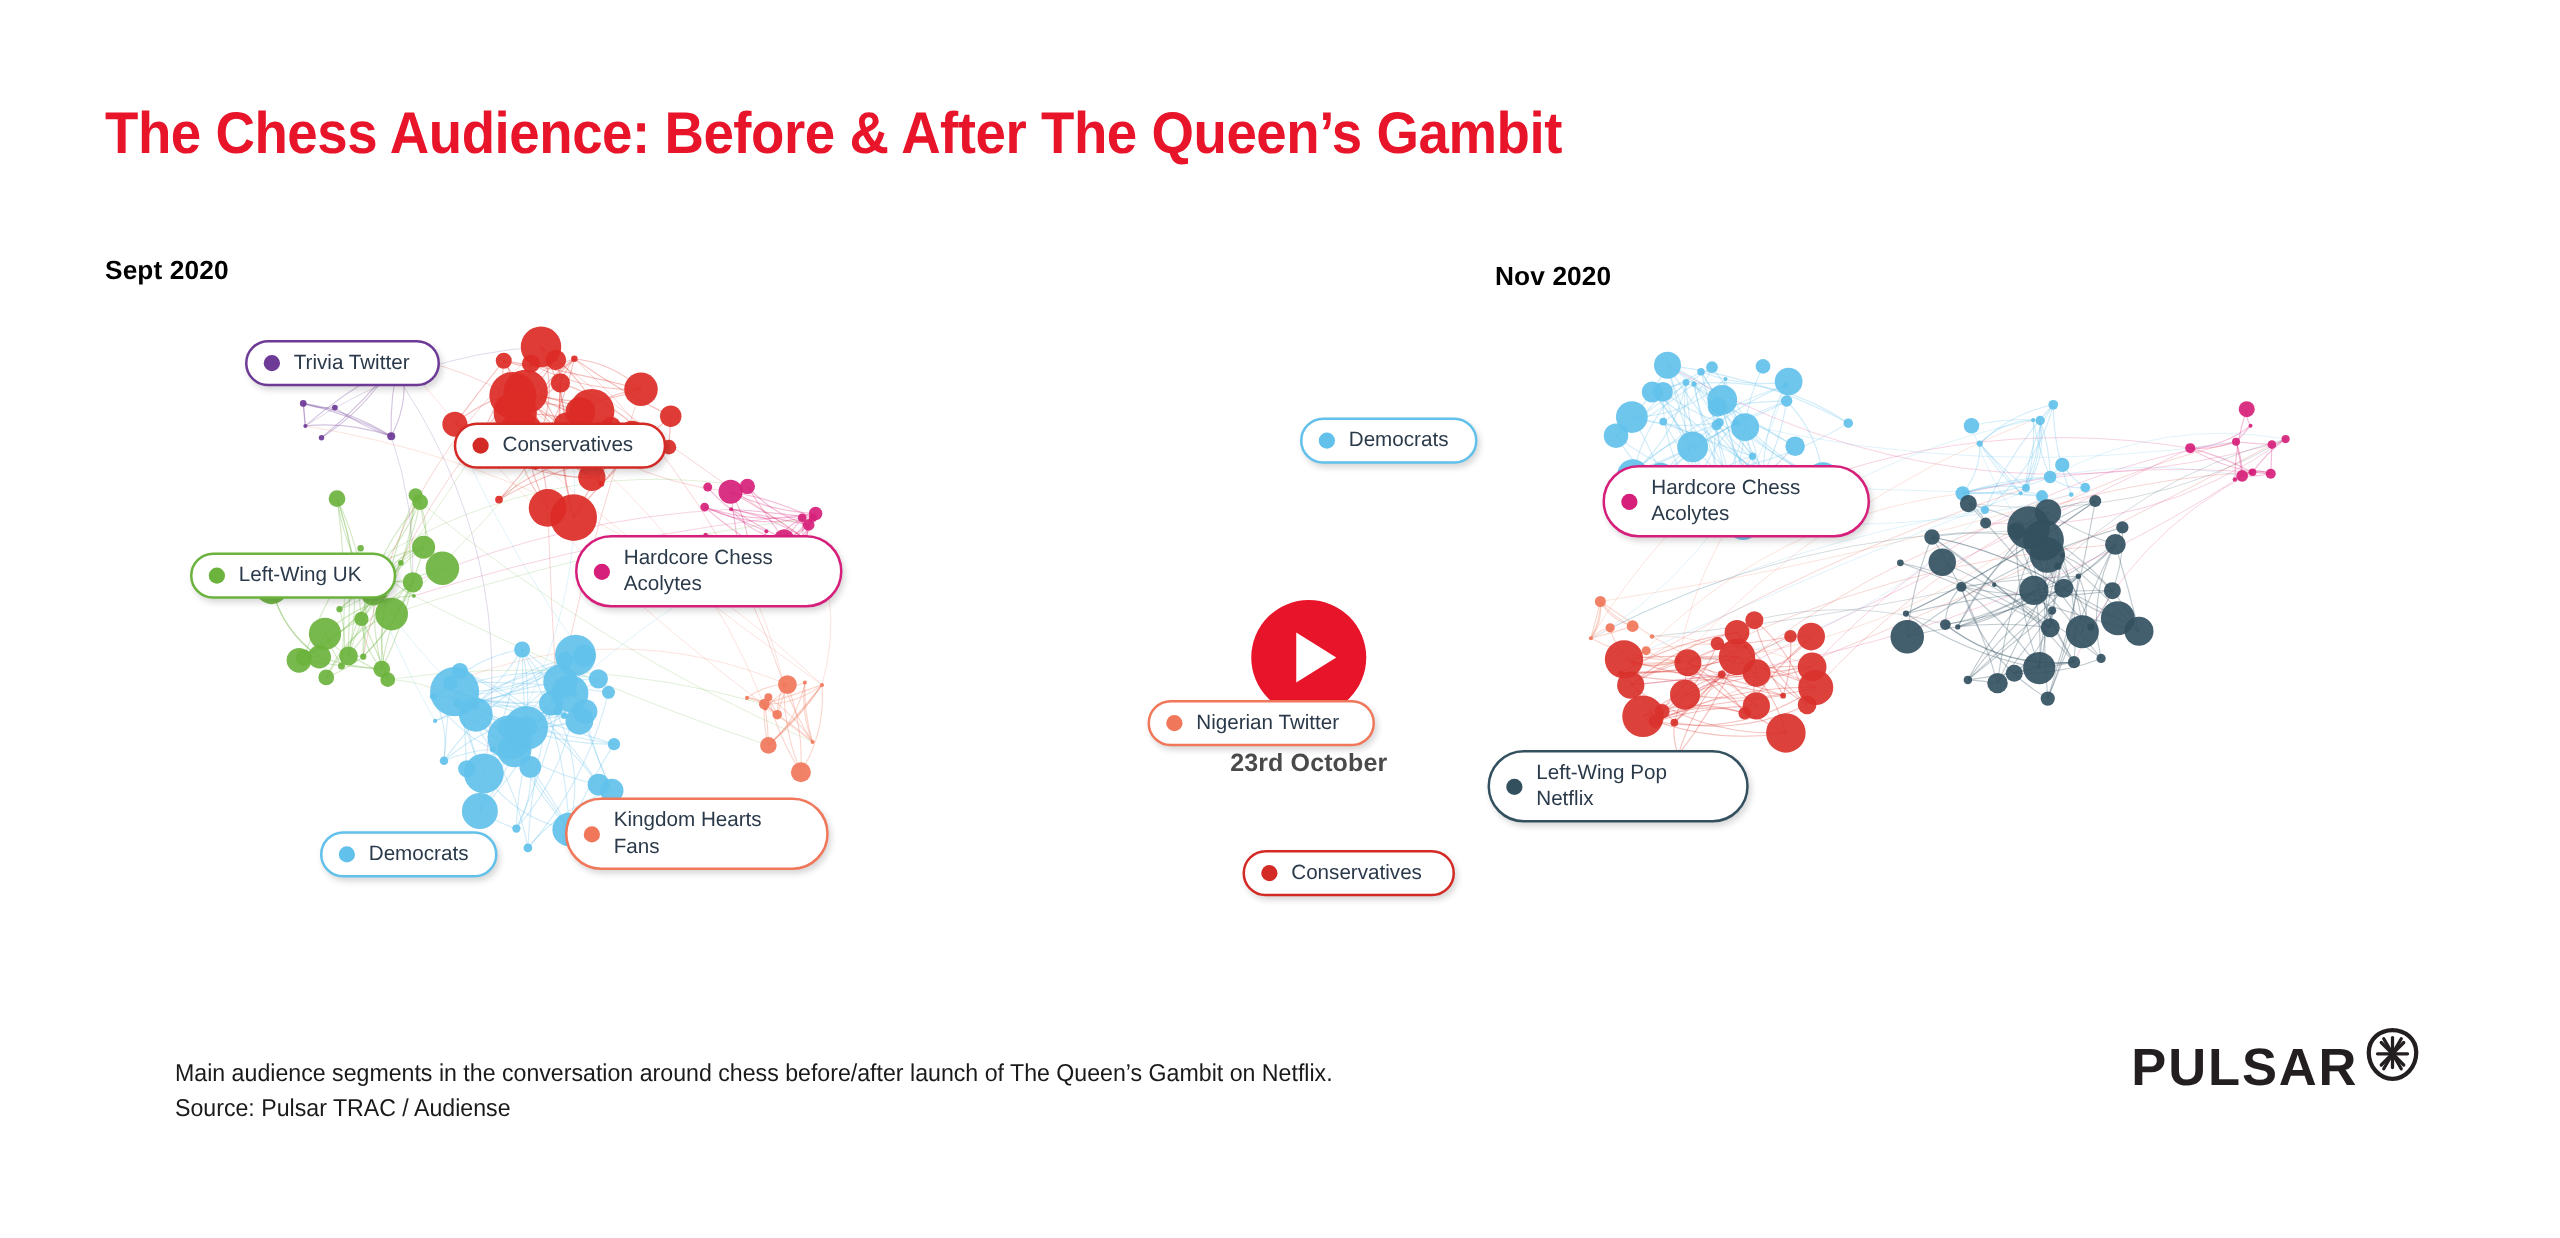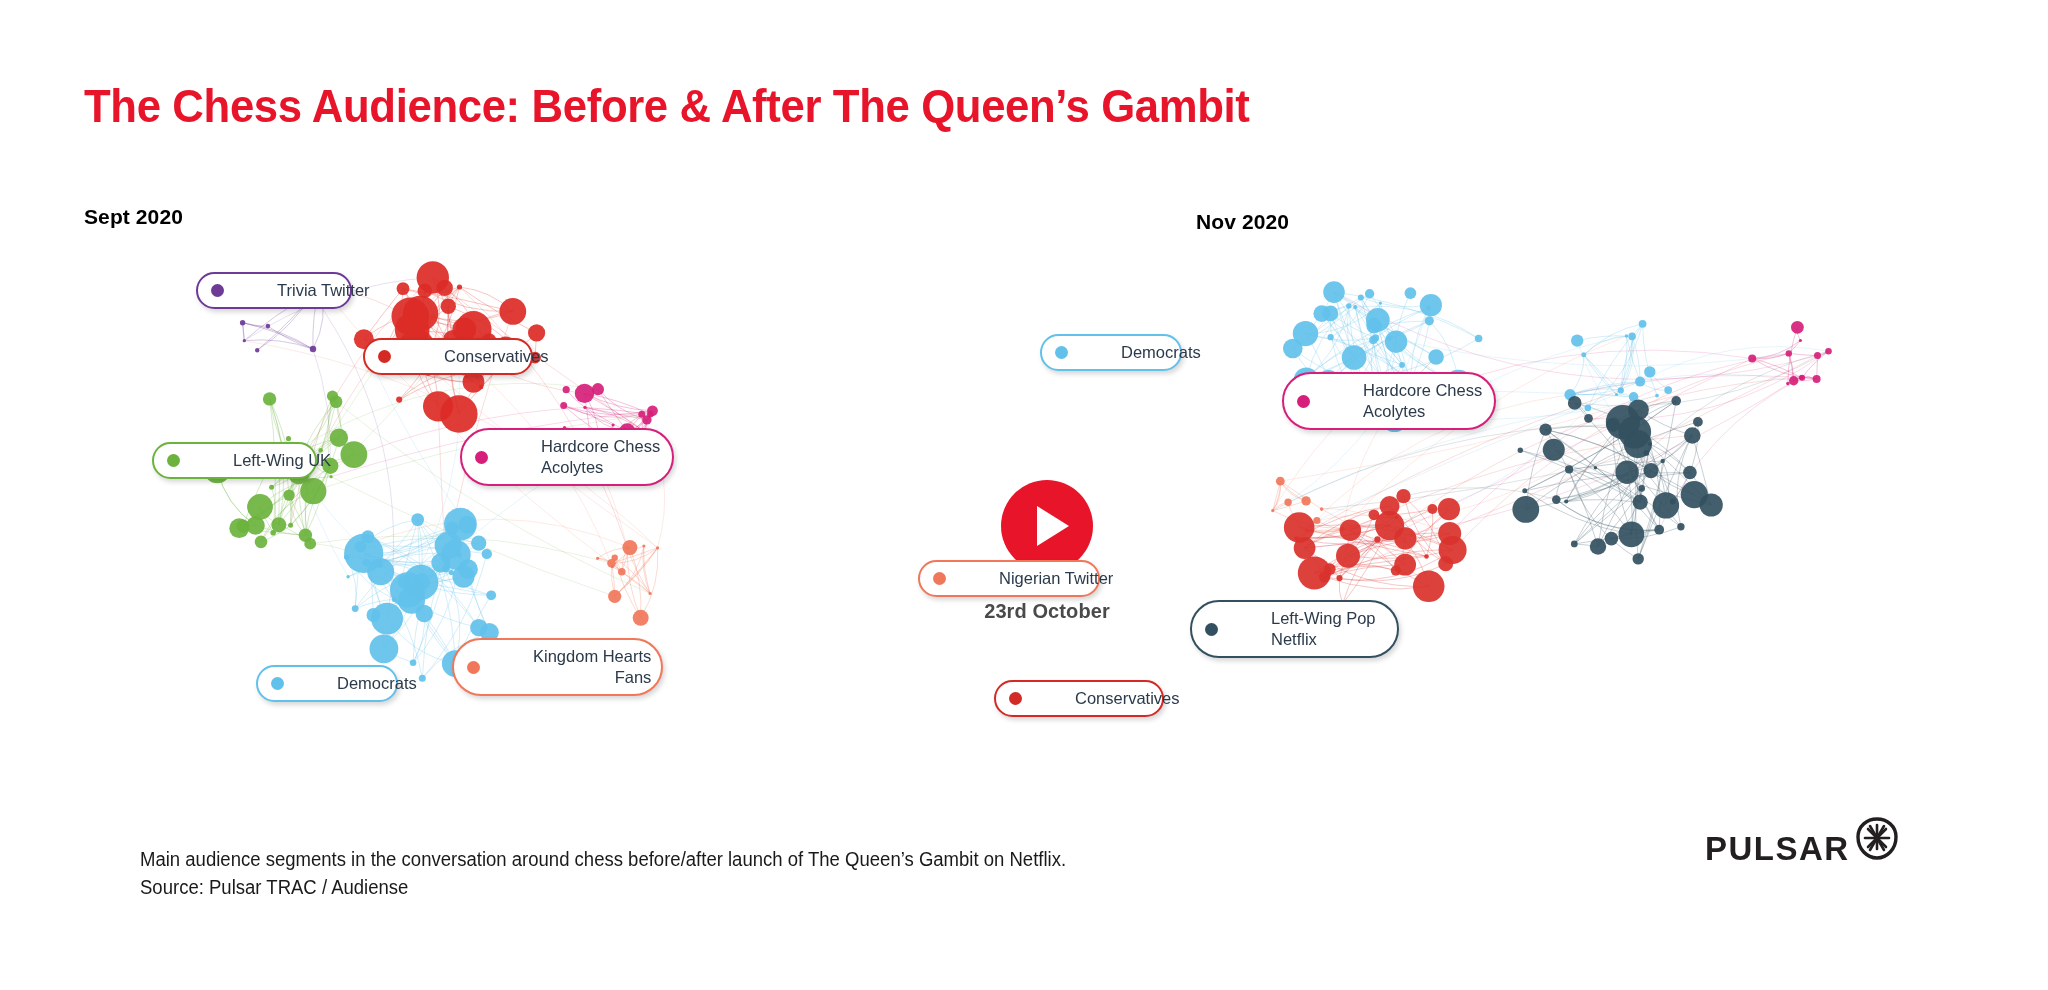--- a/index.html
+++ b/index.html
@@ -40,21 +40,20 @@
     position:absolute;
     background:#ffffff;
     border-radius:999px;
     border-width:2px;border-style:solid;
     box-shadow:2px 3px 5px rgba(0,0,0,0.16);
     display:flex;align-items:center;
     padding:6px 20px 6px 13px;
     box-sizing:border-box;
     white-space:nowrap;
     z-index:30;
-    gap:42px;
   }
   .pill .dot{
     width:13px;height:13px;border-radius:50%;
     flex:0 0 auto;margin-right:11px;
   }
   .pill .txt{
     font-size:16.5px;color:#2b3a4a;line-height:1.28;
     font-family:"Liberation Sans","DejaVu Sans",sans-serif;
   }
   .pill .txt .l2{display:block;}
@@ -83,21 +82,21 @@
   #footer{
     position:absolute;left:140px;top:845px;
     font-size:19.5px;color:#1a1a1a;line-height:1.45;
     font-family:"Liberation Sans","DejaVu Sans",sans-serif;
     transform:scaleX(0.95);transform-origin:left top;
   }
   #footer div{white-space:nowrap;}
 
   #logo{position:absolute;left:1705px;top:830px;display:flex;align-items:center;}
   #logo .word{
-    font-size:33px;font-weight:bold;color:#231f20;letter-spacing:1.5px;
+    font-size:42px;font-weight:bold;color:#231f20;letter-spacing:1.5px;
     font-family:"Liberation Sans","DejaVu Sans",sans-serif;
   }
   #logo .mark{margin-left:4px;margin-top:-16px;}
 </style>
 </head>
 <body>
 
 <div id="stage">
 
   <div class="title" style="color: rgb(232, 20, 42);">The Chess Audience: Before &amp; After The Queen’s Gambit</div>
@@ -1037,21 +1036,21 @@
         <span class="txt">Left-Wing UK</span>
       </div>
       <div class="pill" style="left: 460px; top: 428px; width: 214px; border-color: rgb(214, 31, 122);">
         <span class="dot" style="background: rgb(214, 31, 122);"></span>
         <span class="txt"><span>Hardcore Chess</span><span class="l2">Acolytes</span></span>
       </div>
       <div class="pill" style="left: 256px; top: 665px; width: 142px; border-color: rgb(98, 193, 234);">
         <span class="dot" style="background: rgb(98, 193, 234);"></span>
         <span class="txt">Democrats</span>
       </div>
-      <div class="pill" style="left: 452px; top: 638px; width: 211px; border-color: rgb(240, 119, 90); text-align: right;">
+      <div class="pill" style="left: 452px; top: 638px; width: 211px; border-color: rgb(240, 119, 90);">
         <span class="dot" style="background: rgb(240, 119, 90);"></span>
         <span class="txt"><span>Kingdom Hearts</span><span class="l2">Fans</span></span>
       </div>
     </div>
   <div id="labels-right">
       <div class="pill" style="left: 1040px; top: 334px; width: 142px; border-color: rgb(98, 193, 234);">
         <span class="dot" style="background: rgb(98, 193, 234);"></span>
         <span class="txt">Democrats</span>
       </div>
       <div class="pill" style="left: 1282px; top: 372px; width: 214px; border-color: rgb(214, 31, 122);">

